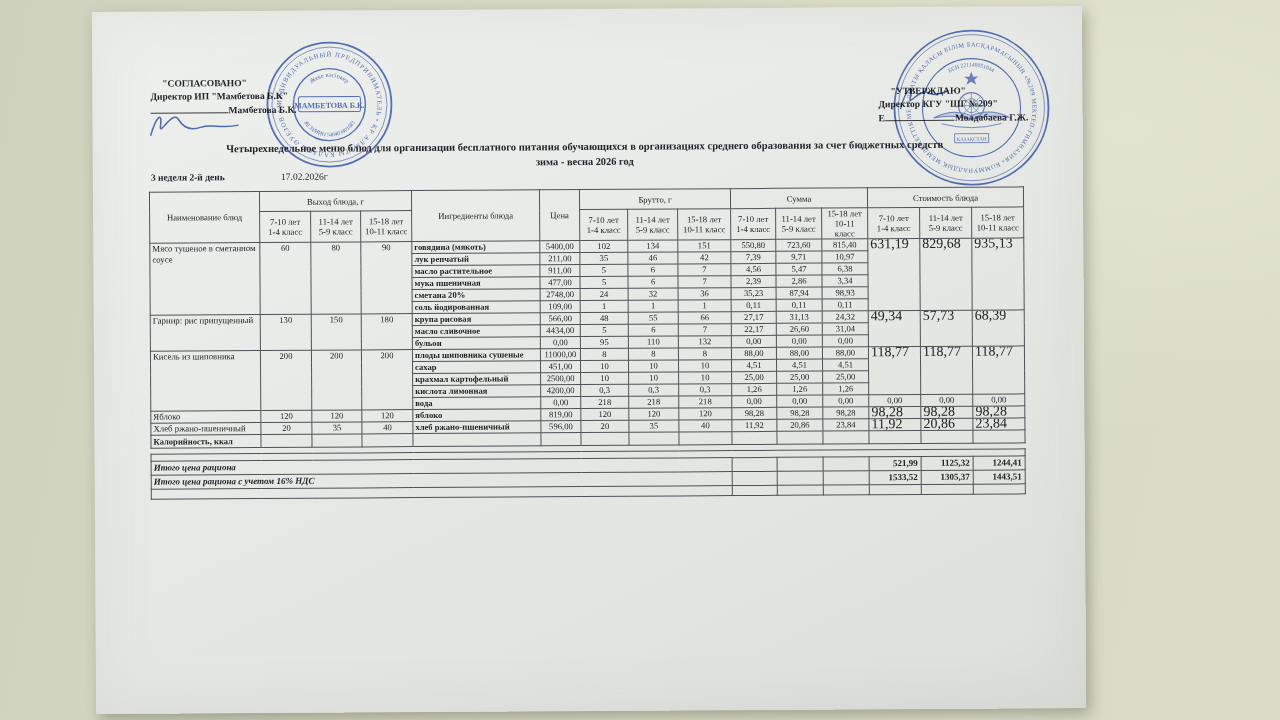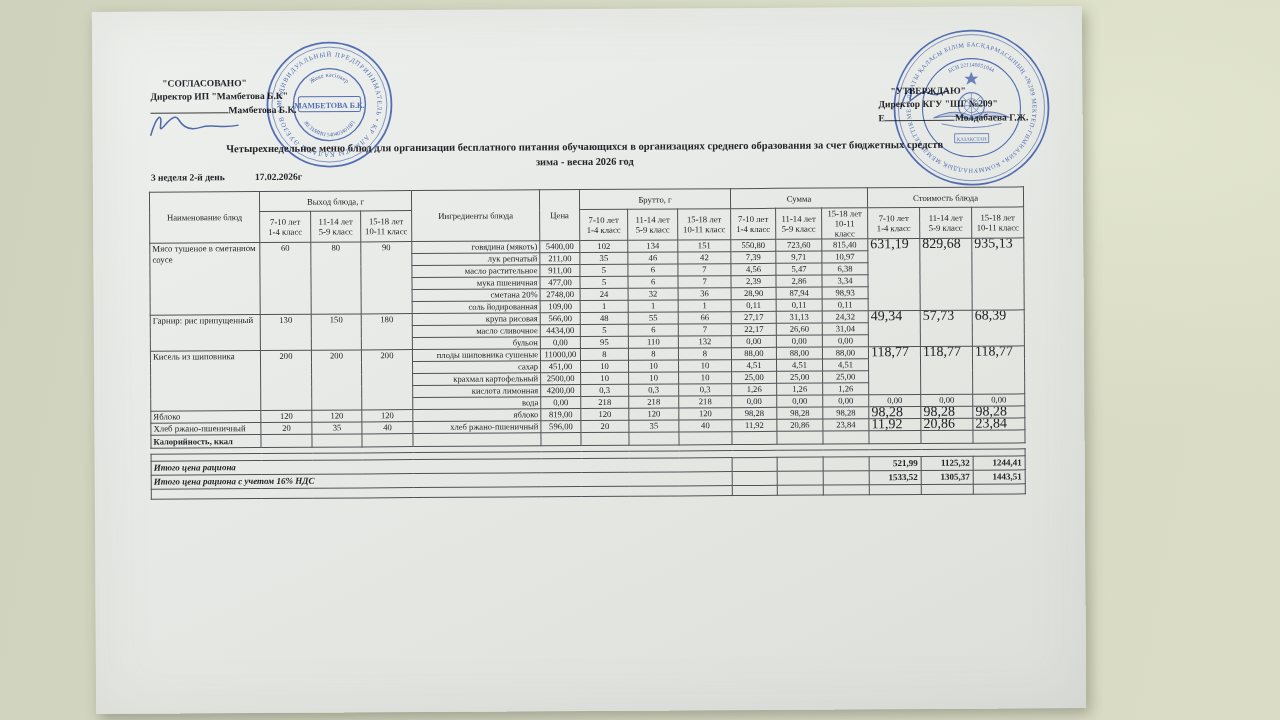--- a/index.html
+++ b/index.html
@@ -17,32 +17,32 @@
     transform:rotate(-.35deg);
     color:#24242a;
   }
   .sig-block{position:absolute; font-size:9.5px; font-weight:bold; line-height:13px; white-space:nowrap;}
   .sig-block .q{padding-left:12px;}
   .uline{display:inline-block; width:78px; border-bottom:1px solid #3a3a3e; height:9px;}
   .title{position:absolute; left:20px; top:131px; width:944px; text-align:center; font-weight:bold; font-size:10.6px; line-height:13px;}
   .title .t2{margin-top:2px; font-size:10.4px;}
   .week{position:absolute; left:58px; top:161px; font-size:9.5px;}
   .week .wl{font-weight:bold;}
-  .week .wd{margin-left:28px; font-weight:bold;}
+  .week .wd{margin-left:54px; font-weight:normal;}
   .tablewrap{position:absolute; left:56px; top:180px; width:876px;}
   table{border-collapse:collapse; table-layout:fixed; width:874px; color:#222226;}
   td,th{border:1px solid #515157; padding:0 2px; overflow:hidden;}
   table{border:1.6px solid #3e3e44;}
   thead th{font-size:8.7px; font-weight:normal; text-align:center; vertical-align:middle; line-height:10px;}
   .hr1 th{height:19px;}
   .hr2 th{height:29px;}
   tbody td{font-size:8.6px; line-height:10.5px; height:11px; vertical-align:middle;}
   .c-name{text-align:left; vertical-align:top; font-size:8.8px;}
   .c-yield{text-align:center; vertical-align:top;}
-  .c-ing{text-align:right;}
+  .c-ing{text-align:left;font-weight:bold;}
   .c-price{text-align:center;}
   .c-num{text-align:center;}
   .c-cost{text-align:left; vertical-align:top; font-size:14px;}
   .dish-start td{border-top:1.4px solid #3e3e44;}
   .cal-row td{height:12px;}
   .cal-label{font-weight:bold;}
   .totals{margin-top:5px;}
   .totals td{font-size:9px; height:13px;}
   .tot-label{font-weight:bold; font-style:italic; text-align:left;}
   .tot-val{font-weight:bold; text-align:right; padding-right:3px;}
@@ -229,21 +229,21 @@
             <td class="c-num">2,39</td>
             <td class="c-num">2,86</td>
             <td class="c-num">3,34</td>
           </tr>
           <tr>
             <td class="c-ing">сметана 20%</td>
             <td class="c-price">2748,00</td>
             <td class="c-num">24</td>
             <td class="c-num">32</td>
             <td class="c-num">36</td>
-            <td class="c-num">28,90</td>
+            <td class="c-num">35,23</td>
             <td class="c-num">87,94</td>
             <td class="c-num">98,93</td>
           </tr>
           <tr>
             <td class="c-ing">соль йодированная</td>
             <td class="c-price">109,00</td>
             <td class="c-num">1</td>
             <td class="c-num">1</td>
             <td class="c-num">1</td>
             <td class="c-num">0,11</td>

